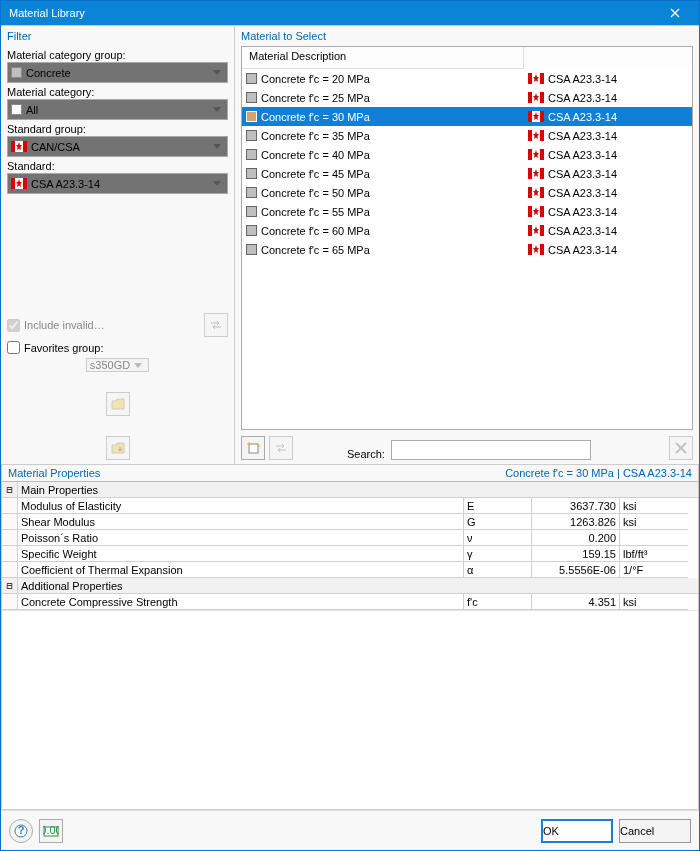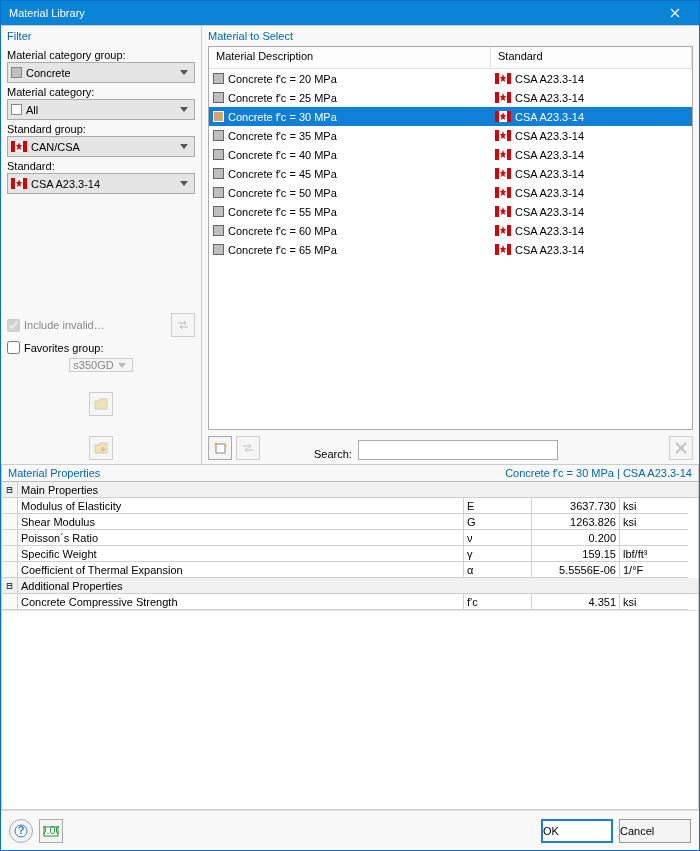--- a/index.html
+++ b/index.html
@@ -4,24 +4,24 @@
 <style>
   * { box-sizing: border-box; font-family: "Segoe UI", Tahoma, sans-serif; font-size: 11px; }
   body { margin: 0; background: #fff; }
   .window { width: 700px; height: 851px; border: 1px solid #0a6fca; display: flex; flex-direction: column; }
   .titlebar { height: 24px; background: #0a84d6; color: #fff; display: flex; align-items: center; padding: 0 4px 0 8px; font-size: 12px; }
   .titlebar .title { flex: 1; }
   .close-btn { width: 40px; height: 22px; display: flex; align-items: center; justify-content: center; color: #fff; }
   .close-btn svg { width: 10px; height: 10px; }
   .content { flex: 1; display: flex; flex-direction: column; background: #f8f8f8; }
   .top-area { display: flex; height: 440px; }
-  .filter-panel { width: 201px; border-right: 1px solid #ccc; border-bottom: 1px solid #ccc; border-top: 1px solid #ccc; padding: 2px 6px 4px 6px; display: flex; flex-direction: column; background: #f8f8f8; }
+  .filter-panel { width: 234px; border-right: 1px solid #ccc; border-bottom: 1px solid #ccc; border-top: 1px solid #ccc; padding: 2px 6px 4px 6px; display: flex; flex-direction: column; background: #f8f8f8; }
   .panel-title { color: #0066b3; font-size: 11px; padding: 2px 0 4px 0; }
   .field-label { color: #000; margin-top: 3px; margin-bottom: 1px; }
-  .select-wrap { display: flex; align-items: center; border: 1px solid #aaa; background: #e5e5e5; height: 21px; padding: 0 2px 0 3px; position: relative; }
+  .select-wrap { display: flex; align-items: center; border: 1px solid #aaa; background: #737373; height: 21px; padding: 0 2px 0 3px; position: relative; }
   .select-wrap.disabled { background: #f4f4f4; color: #888; border-color: #ccc; }
   .select-wrap .swatch { width: 11px; height: 11px; border: 1px solid #888; margin-right: 4px; flex: none; }
   .select-wrap .flag { margin-right: 4px; flex: none; }
   .select-wrap span.txt { flex: 1; white-space: nowrap; overflow: hidden; text-overflow: ellipsis; }
   .drop-arrow { width: 16px; display: flex; align-items: center; justify-content: center; }
   .drop-arrow svg { width: 8px; height: 5px; }
   .spacer-flex { flex: 1; }
   .check-row { display: flex; align-items: center; gap: 4px; margin-top: 4px; color: #888; }
   .check-row input[type=checkbox] { width: 13px; height: 13px; margin: 0; }
   .small-btn { width: 24px; height: 24px; border: 1px solid #aaa; background: #f4f4f4; display: flex; align-items: center; justify-content: center; }
@@ -194,21 +194,20 @@
           </div>
         </div>
       </div>
 
       <div class="select-panel">
         <div class="panel-title">Material to Select</div>
 
         <div class="material-list">
           <div class="list-headers">
             <div class="col col-desc">Material Description</div>
-            <div class="col col-std">Standard</div>
           </div>
           <div class="list-body" id="list-body">
               <div class="list-row">
                 <div class="c-desc">
                   <span class="mat-swatch"></span>
                   <span>Concrete f'c = 20 MPa</span>
                 </div>
                 <div class="c-std">
                   <span class="ca-flag">
                     <span class="band l"></span>

